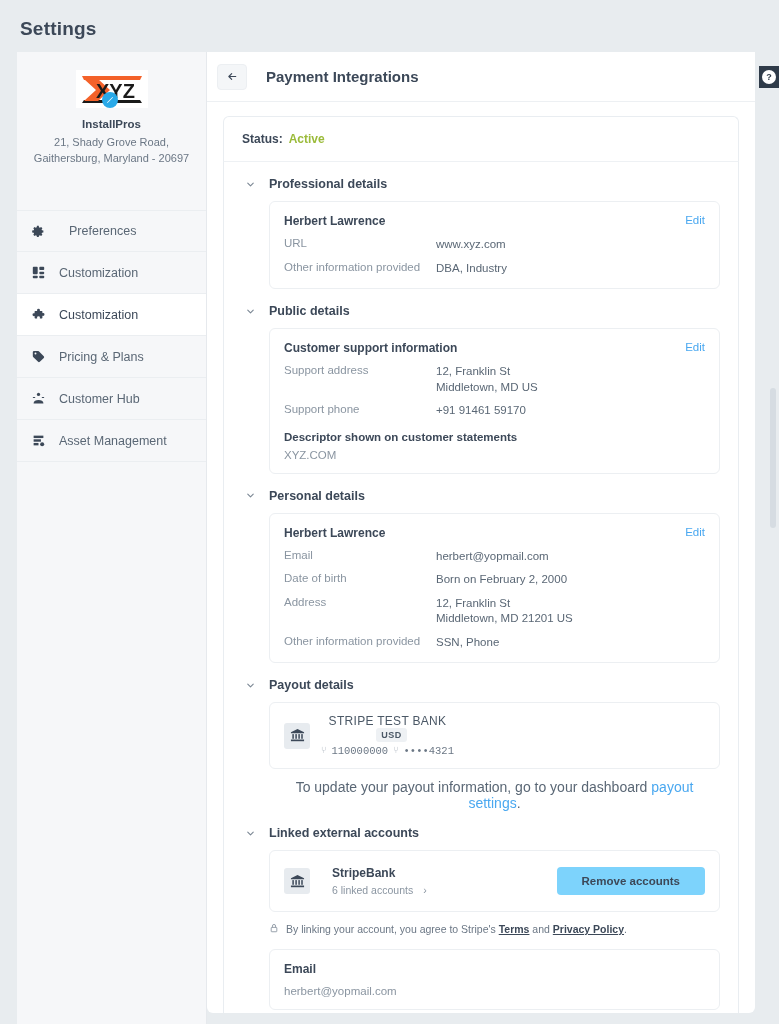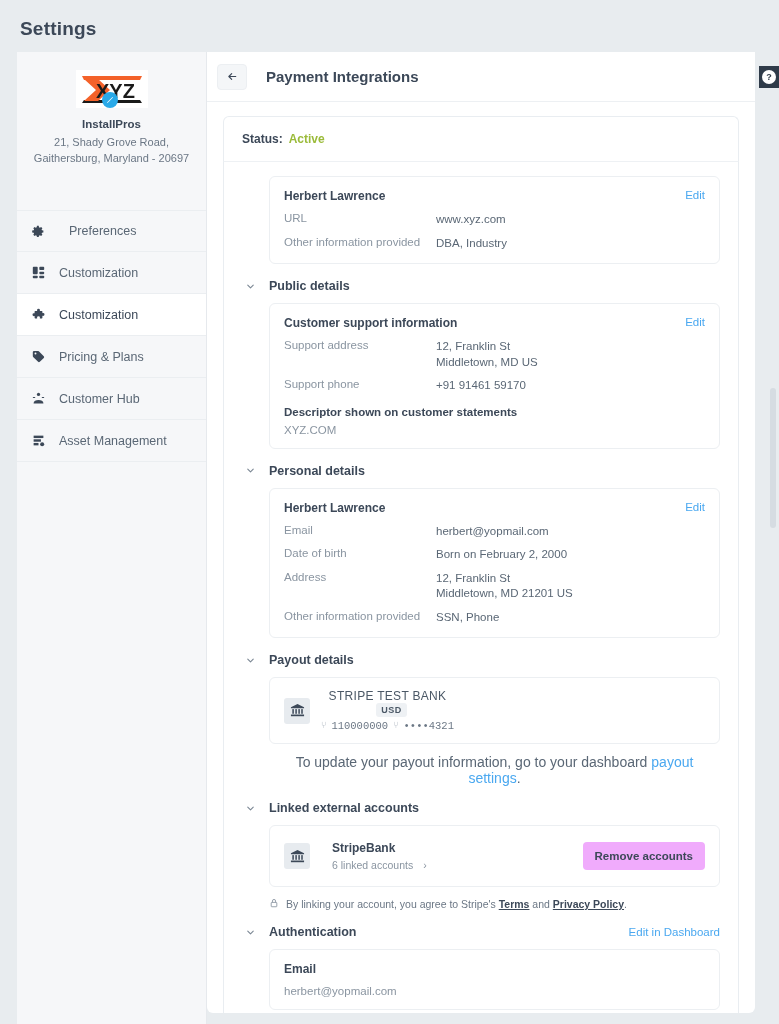--- a/index.html
+++ b/index.html
@@ -208,23 +208,23 @@
     display: flex; align-items: center;
   }
   .linked-info { margin-left: 11px; }
   .linked-name { font-size: 12px; font-weight: bold; color: #3c4858; }
   .linked-sub {
     font-size: 10.5px; color: #8a95a1; margin-top: 4px;
     display: flex; align-items: center; gap: 10px;
   }
   .remove-accounts-btn {
     margin-left: auto;
-    background: #f0abfc;
+    background: #7dd3fc;
     border: none; border-radius: 4px;
-    padding: 8px 12px;
+    padding: 8px 25px;
     font-size: 11.5px; font-weight: bold; color: #3c4858;
     font-family: "Liberation Sans", sans-serif;
     cursor: pointer;
   }
   .terms-line {
     margin-left: 27px; margin-top: 11px;
     font-size: 10.5px; color: #6b7785;
     display: flex; align-items: center; gap: 7px;
   }
   .terms-line b { color: #3c4858; text-decoration: underline; cursor: pointer; }
@@ -368,20 +368,28 @@
 
       <div class="status-card">
         <div class="status-line">
           <span class="status-label">Status:</span><span class="status-value">Active</span>
         </div>
       </div>
 
       <div class="body-wrap">
 
         <div class="section">
+          <div class="section-head">
+            <span class="chev">
+              <svg width="11" height="11" viewBox="0 0 16 16" fill="none" stroke="currentColor" stroke-width="1.6" stroke-linecap="round" stroke-linejoin="round">
+                  <path d="M4 6l4 4 4-4"></path>
+                </svg>
+            </span>
+            <span class="section-title">Professional details</span>
+          </div>
           <div class="card">
             <div class="card-title">Herbert Lawrence</div>
             <span class="edit-link">Edit</span>
             <div class="row">
               <span class="row-key">URL</span>
               <span class="row-val">www.xyz.com</span>
             </div>
             <div class="row">
               <span class="row-key">Other information provided</span>
               <span class="row-val">DBA, Industry</span>
@@ -525,29 +533,20 @@
                   <path d="M5.5 7V4.8a2.5 2.5 0 015 0V7"></path>
                 </svg>
             </span>
             <span>
               <span>By linking your account, you agree to Stripe's </span><b>Terms</b><span> and </span><b>Privacy Policy</b><span>.</span>
             </span>
           </div>
         </div>
 
         <div class="section">
-          <div class="section-head">
-            <span class="chev">
-              <svg width="11" height="11" viewBox="0 0 16 16" fill="none" stroke="currentColor" stroke-width="1.6" stroke-linecap="round" stroke-linejoin="round">
-                  <path d="M4 6l4 4 4-4"></path>
-                </svg>
-            </span>
-            <span class="section-title">Authentication</span>
-            <span class="head-link">Edit in Dashboard</span>
-          </div>
           <div class="card">
             <div class="card-title">Email</div>
             <div class="sub-val">herbert@yopmail.com</div>
           </div>
         </div>
 
       </div>
     </div>
   </div>
 

